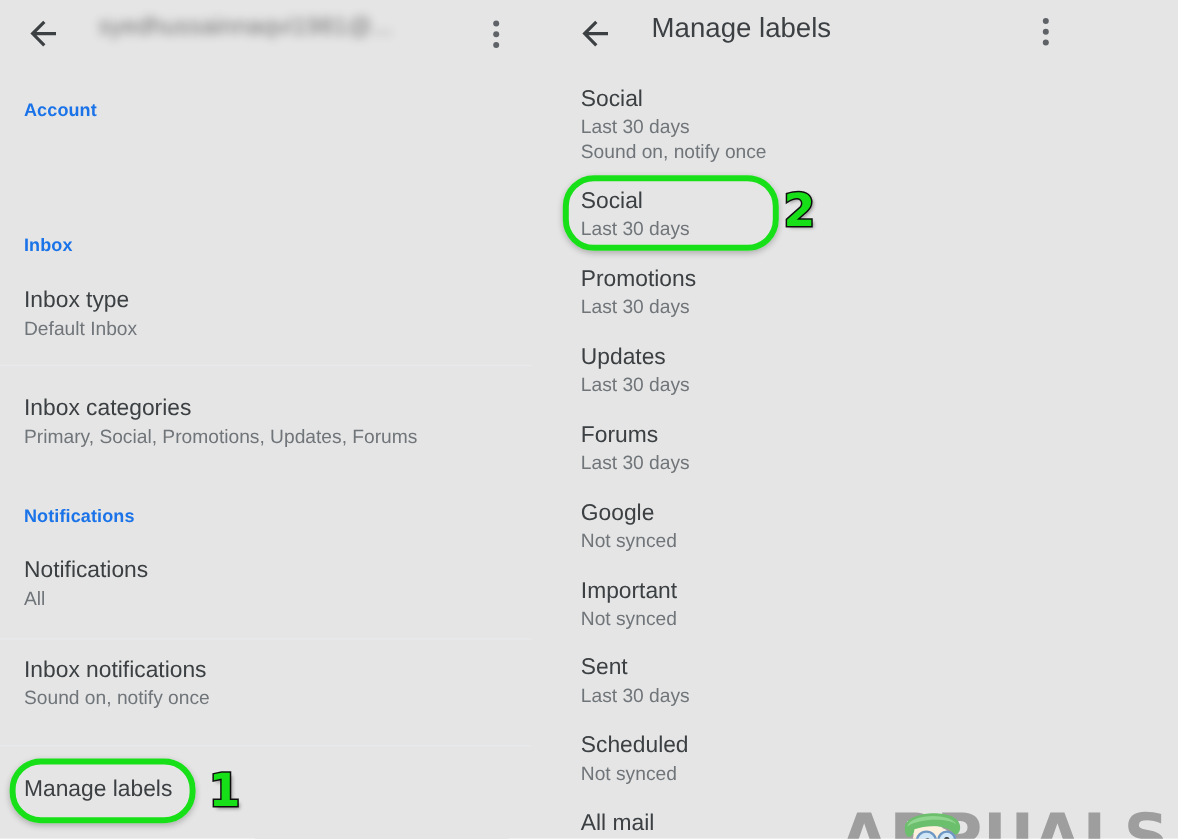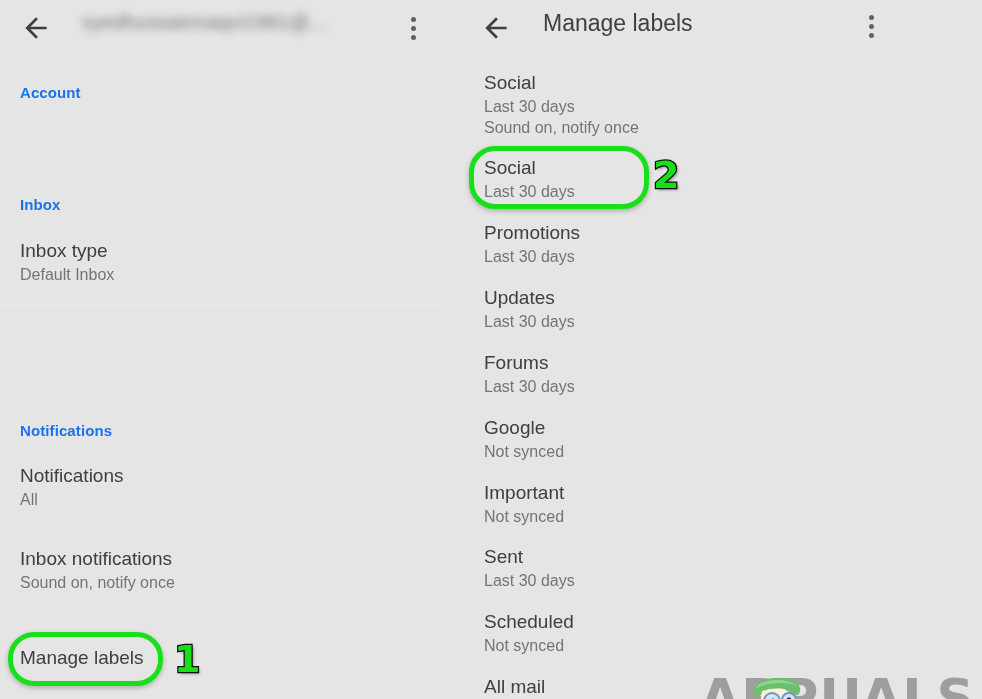--- a/index.html
+++ b/index.html
@@ -224,20 +224,24 @@
 
   <div class="section-header" style="top:196px;">Inbox</div>
 
   <div class="row" style="top:240px; height:52px;padding-left:24px;">
     <div class="row-title">Inbox type</div>
     <div class="row-sub" style="top:26px;">Default Inbox</div>
   </div>
 
   <div class="divider" style="top:304px;"></div>
 
+  <div class="row" style="top:330px; height:52px;">
+    <div class="row-title">Inbox categories</div>
+    <div class="row-sub" style="top:26px;">Primary, Social, Promotions, Updates, Forums</div>
+  </div>
 
   <div class="section-header" style="top:422px;">Notifications</div>
 
   <div class="row" style="top:465px; height:52px;">
     <div class="row-title">Notifications</div>
     <div class="row-sub" style="top:26px;">All</div>
   </div>
 
   <div class="divider" style="top:532px;"></div>
 

